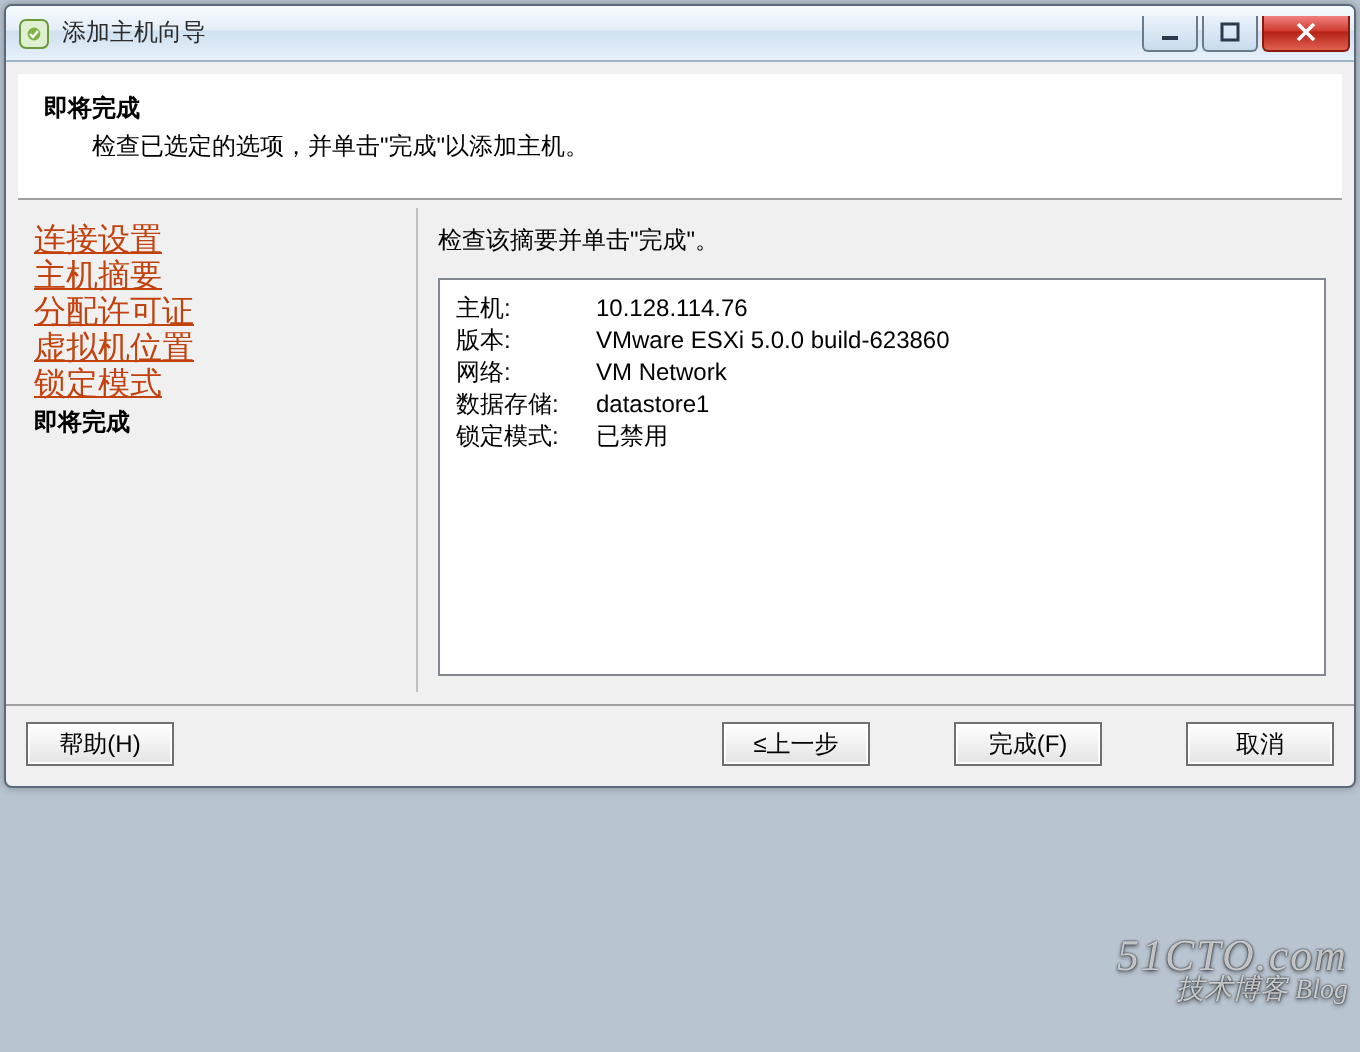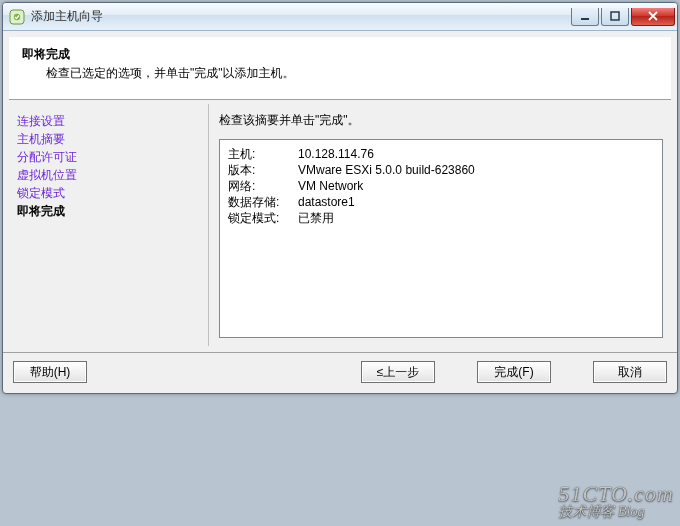--- a/index.html
+++ b/index.html
@@ -88,22 +88,23 @@
     background: #f0f0f0;
     overflow: hidden;
   }
   .sidebar {
     width: 200px;
     padding: 8px 4px 4px 8px;
     border-right: 1px solid #c0c0c0;
   }
   .nav-link {
     display: block;
-    color: #6d28d9;
-    font-size: 12px;
+    color: #c2410c;
+    text-decoration: underline;
+    font-size: 16px;
     line-height: 18px;
     cursor: pointer;
   }
   .nav-current {
     display: block;
     color: #000;
     font-weight: bold;
     font-size: 12px;
     line-height: 18px;
   }
@@ -152,26 +153,26 @@
     padding: 0 10px;
     margin-left: 8px;
     cursor: pointer;
     box-shadow: inset 0 0 0 1px #fff;
   }
   .btn:first-child { margin-left: 0; }
 
   
   .watermark {
     position: absolute;
-    right: 6px; bottom: 6px;
+    right: 6px; bottom: 22px;
     font-family: Georgia, serif;
     font-style: italic;
     color: rgba(255,255,255,.75);
     text-shadow: 0 1px 2px rgba(0,0,0,.6), 0 0 1px #000;
-    text-align: left;
+    text-align: right;
     line-height: 1.05;
     pointer-events: none;
   }
   .watermark .l1 { font-size: 22px; letter-spacing: 1px; }
   .watermark .l2 { font-size: 14px; }
 </style>
 </head>
 <body>
 
 <div class="window">

